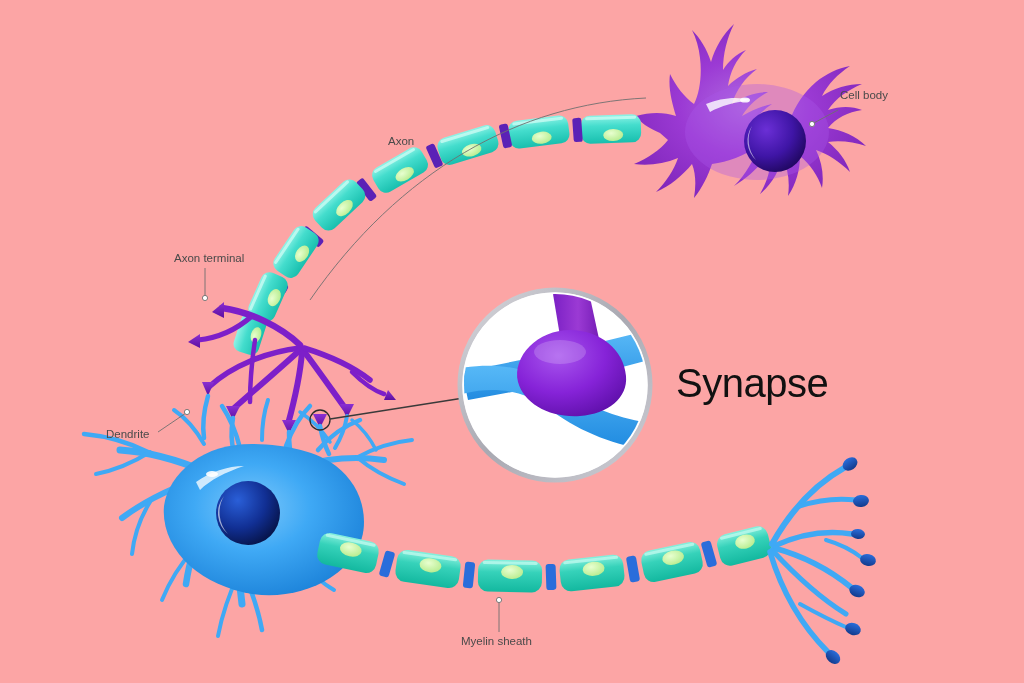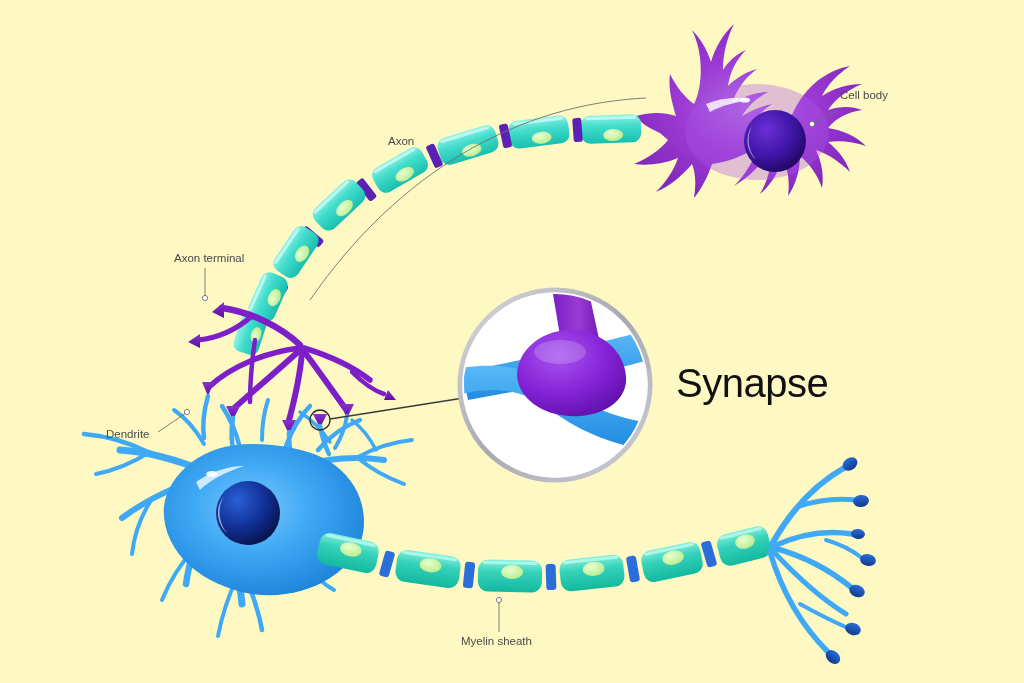--- a/index.html
+++ b/index.html
@@ -1,17 +1,17 @@
 <!DOCTYPE html>
 <html><head>
 <meta charset="utf-8">
 <style>
   html,body{margin:0;padding:0;background:#fff;}
   body{width:1024px;height:683px;overflow:hidden;font-family:"Liberation Sans",sans-serif;}
-  #stage{position:relative;width:1024px;height:683px;background:#fef9c3;}
+  #stage{position:relative;width:1024px;height:683px;background:#fca5a5;}
   svg.diagram{position:absolute;left:0;top:0;width:1024px;height:683px;display:block;}
   .lbl{font-family:"Liberation Sans",sans-serif;font-size:11.5px;fill:#4a4a4a;}
   .title{font-family:"Liberation Sans",sans-serif;font-size:40px;fill:#111111;font-weight:400;letter-spacing:-0.5px;}
   .leader{stroke:#6f6f6f;stroke-width:0.9;fill:none;}
   .leaderdot{fill:#ffffff;stroke:#6f6f6f;stroke-width:0.9;}
   .callout-line{stroke:#3a3a3a;stroke-width:1.3;fill:none;}
   .callout-ring{fill:none;stroke:#2c2c2c;stroke-width:1.3;}
 </style>
 </head>
 <body>

